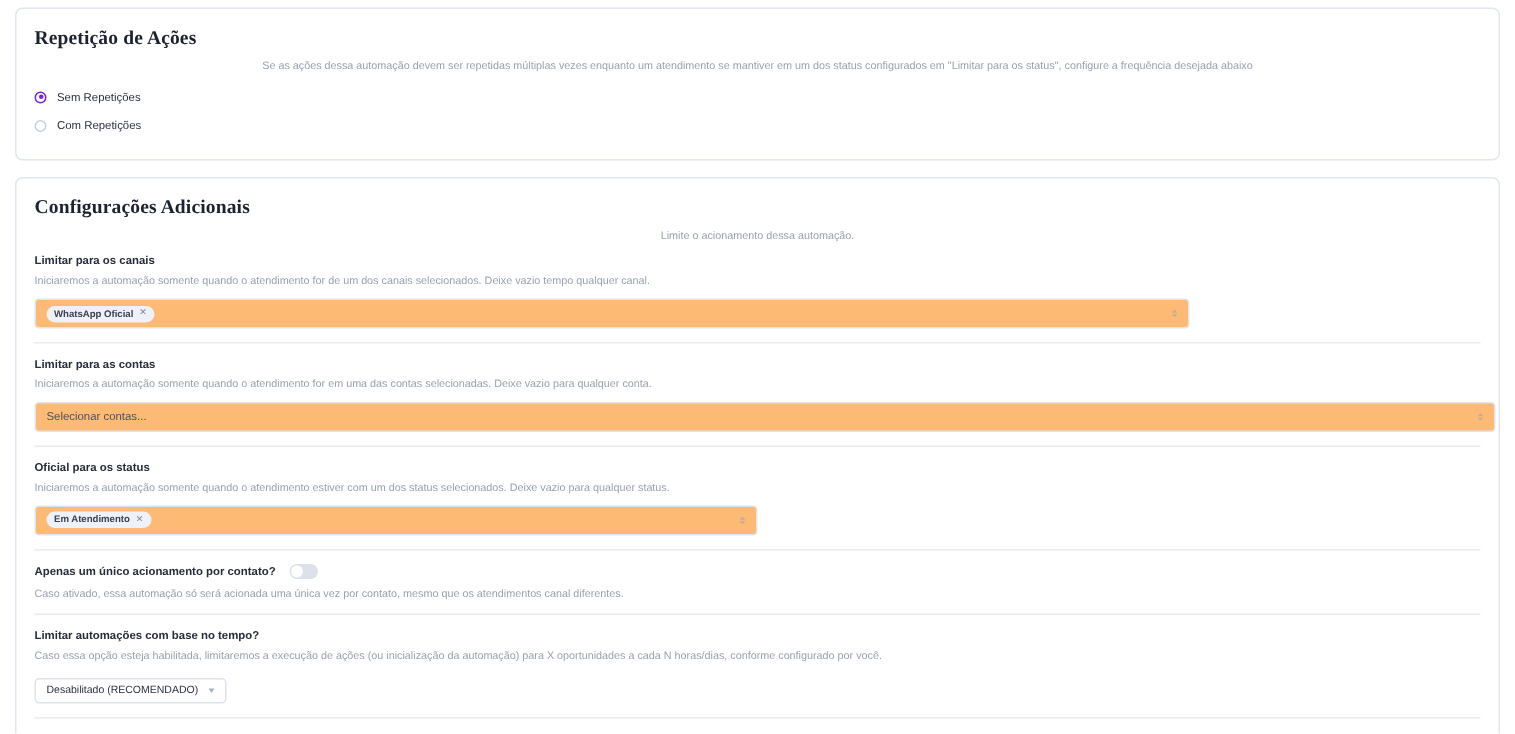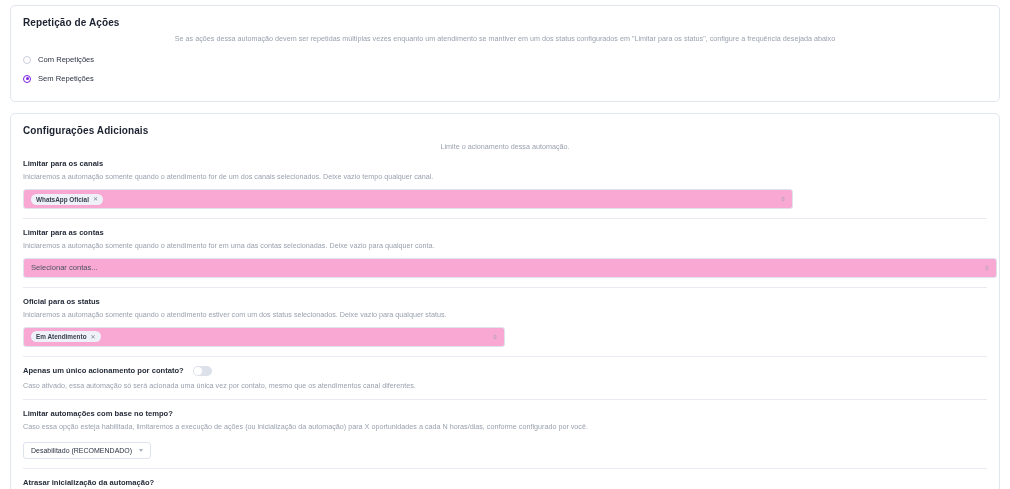--- a/index.html
+++ b/index.html
@@ -19,25 +19,26 @@
 
   .card {
     background: #ffffff;
     border: 1px solid #e2e6ef;
     border-radius: 5px;
     padding: 11px 12px 10px 12px;
     margin-bottom: 11px;
   }
 
   .card-title {
-    font-size: 10px;
+    font-size: 13px;
     font-weight: bold;
     color: #1c2230;
     letter-spacing: .1px;
     margin-bottom: 6px;
+    font-family: Liberation Serif, serif;
   }
 
   .card-sub {
     font-size: 7.2px;
     color: #9aa1ae;
     line-height: 1.35;
     text-align: center;
   }
 
   
@@ -100,21 +101,21 @@
     font-size: 7.2px;
     color: #9aa1ae;
     line-height: 1.35;
     margin-bottom: 7px;
   }
 
   
   .select {
     border: 1px solid #dfe3ed;
     border-radius: 3px;
-    background: #f9a8d4;
+    background: #fdba74;
     height: 20px;
     display: flex;
     align-items: center;
     padding: 0 8px 0 7px;
     position: relative;
   }
 
   .select .placeholder {
     font-size: 7.6px;
     color: #4a5160;
@@ -219,26 +220,26 @@
 <body>
 
 <div class="page">
 
   <div class="card">
     <div class="card-title">Repetição de Ações</div>
     <div class="card-sub">Se as ações dessa automação devem ser repetidas múltiplas vezes enquanto um atendimento se mantiver em um dos status configurados em "Limitar para os status", configure a frequência desejada abaixo</div>
 
     <div class="radio-list">
       <div class="radio-row">
+        <span class="radio checked"></span>
+        <span class="radio-label">Sem Repetições</span>
+      </div>
+      <div class="radio-row">
         <span class="radio"></span>
         <span class="radio-label">Com Repetições</span>
-      </div>
-      <div class="radio-row">
-        <span class="radio checked"></span>
-        <span class="radio-label">Sem Repetições</span>
       </div>
     </div>
   </div>
 
   <div class="card">
     <div class="card-title">Configurações Adicionais</div>
     <div class="card-sub">Limite o acionamento dessa automação.</div>
 
     <div class="field first">
       <div class="field-label">Limitar para os canais</div>

